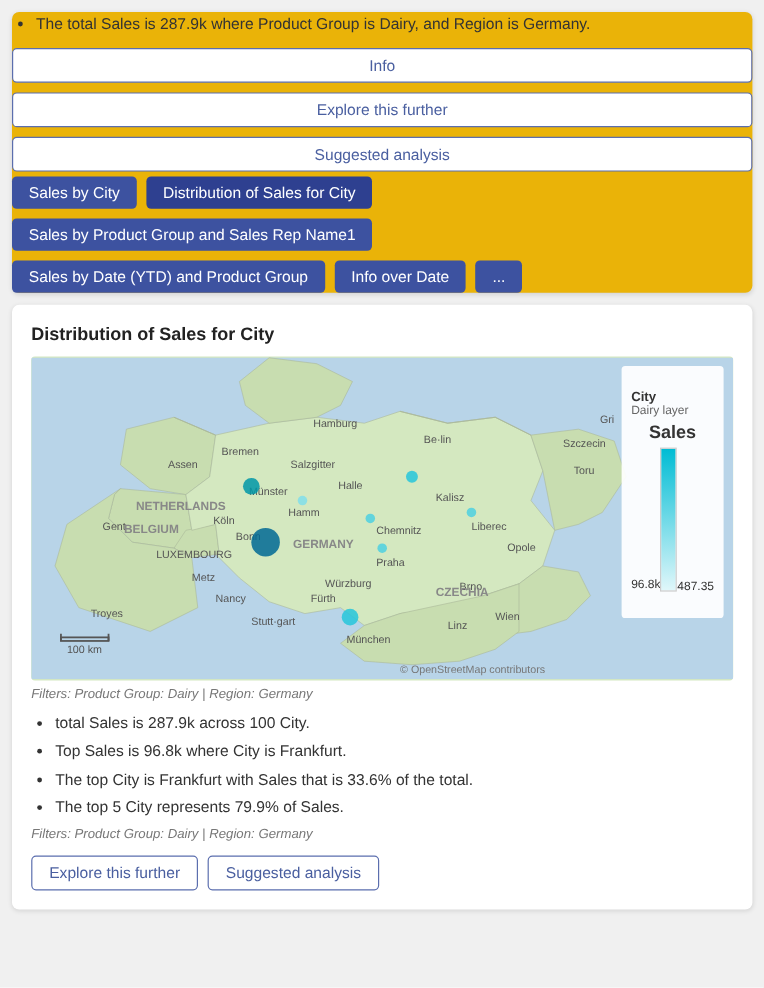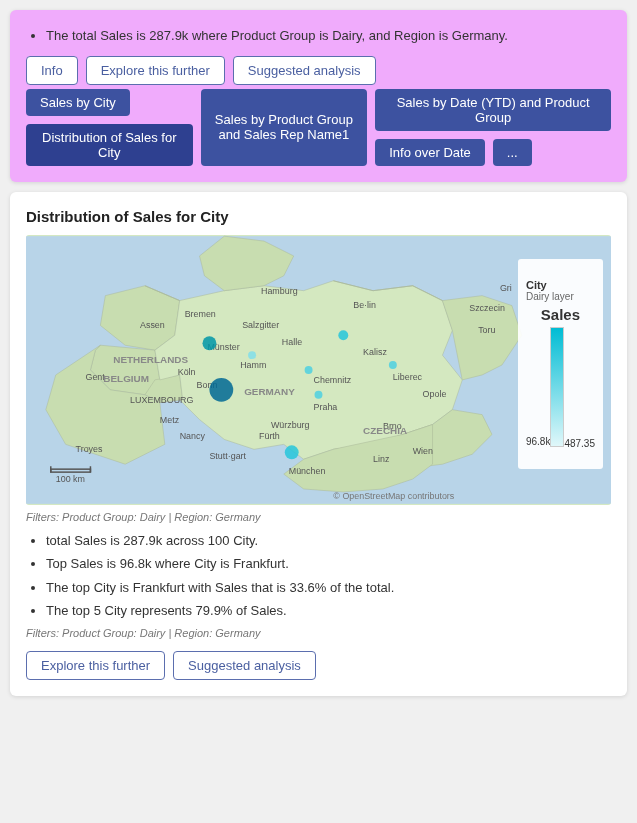--- a/index.html
+++ b/index.html
@@ -4,24 +4,23 @@
   <style>
     * { box-sizing: border-box; margin: 0; padding: 0; }
     body {
       font-family: -apple-system, BlinkMacSystemFont, 'Segoe UI', Arial, sans-serif;
       background: #f0f0f0;
       font-size: 13px;
       color: #333;
     }
 
     .panel {
-      background: #f0abfc;
+      background: #eab308;
       border-radius: 6px;
       margin: 10px;
-      padding: 16px;
       box-shadow: 0 1px 4px rgba(0,0,0,0.12);
     }
 
     .bullet-text {
       margin-bottom: 10px;
       line-height: 1.5;
     }
 
     .bullet-text ul {
       padding-left: 20px;
@@ -29,20 +28,21 @@
 
     .bullet-text li {
       margin-bottom: 2px;
     }
 
     .action-buttons {
       display: flex;
       gap: 8px;
       flex-wrap: wrap;
       margin-bottom: 4px;
+      flex-direction: column;
     }
 
     .btn {
       padding: 6px 14px;
       border-radius: 4px;
       border: none;
       cursor: pointer;
       font-size: 13px;
       font-weight: 500;
     }
@@ -65,20 +65,21 @@
 
     .suggested-label {
       font-size: 13px;
       color: #555;
       margin-bottom: 10px;
       margin-top: 8px;
     }
 
     .suggestion-buttons {
       display: flex;
+      flex-direction: column;
       gap: 8px;
     }
 
     .suggestion-row {
       display: flex;
       gap: 8px;
       flex-wrap: wrap;
     }
 
     .chart-panel {
@@ -106,21 +107,21 @@
     }
 
     .map-svg {
       width: 100%;
       height: 100%;
     }
 
     .map-legend {
       position: absolute;
       right: 8px;
-      top: 24px;
+      top: 8px;
       background: rgba(255,255,255,0.92);
       padding: 20px 8px;
       border-radius: 3px;
       font-size: 11px;
     }
 
     .legend-title {
       font-weight: 600;
       font-size: 11px;
       color: #333;

